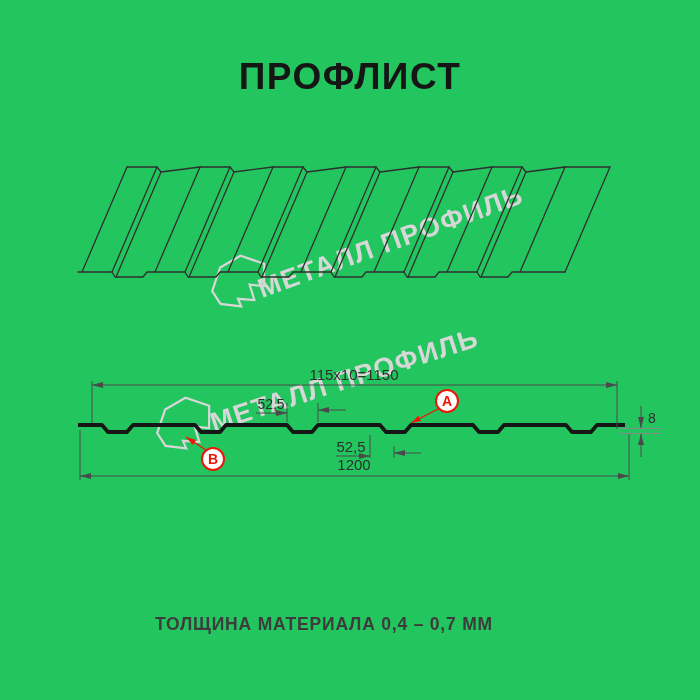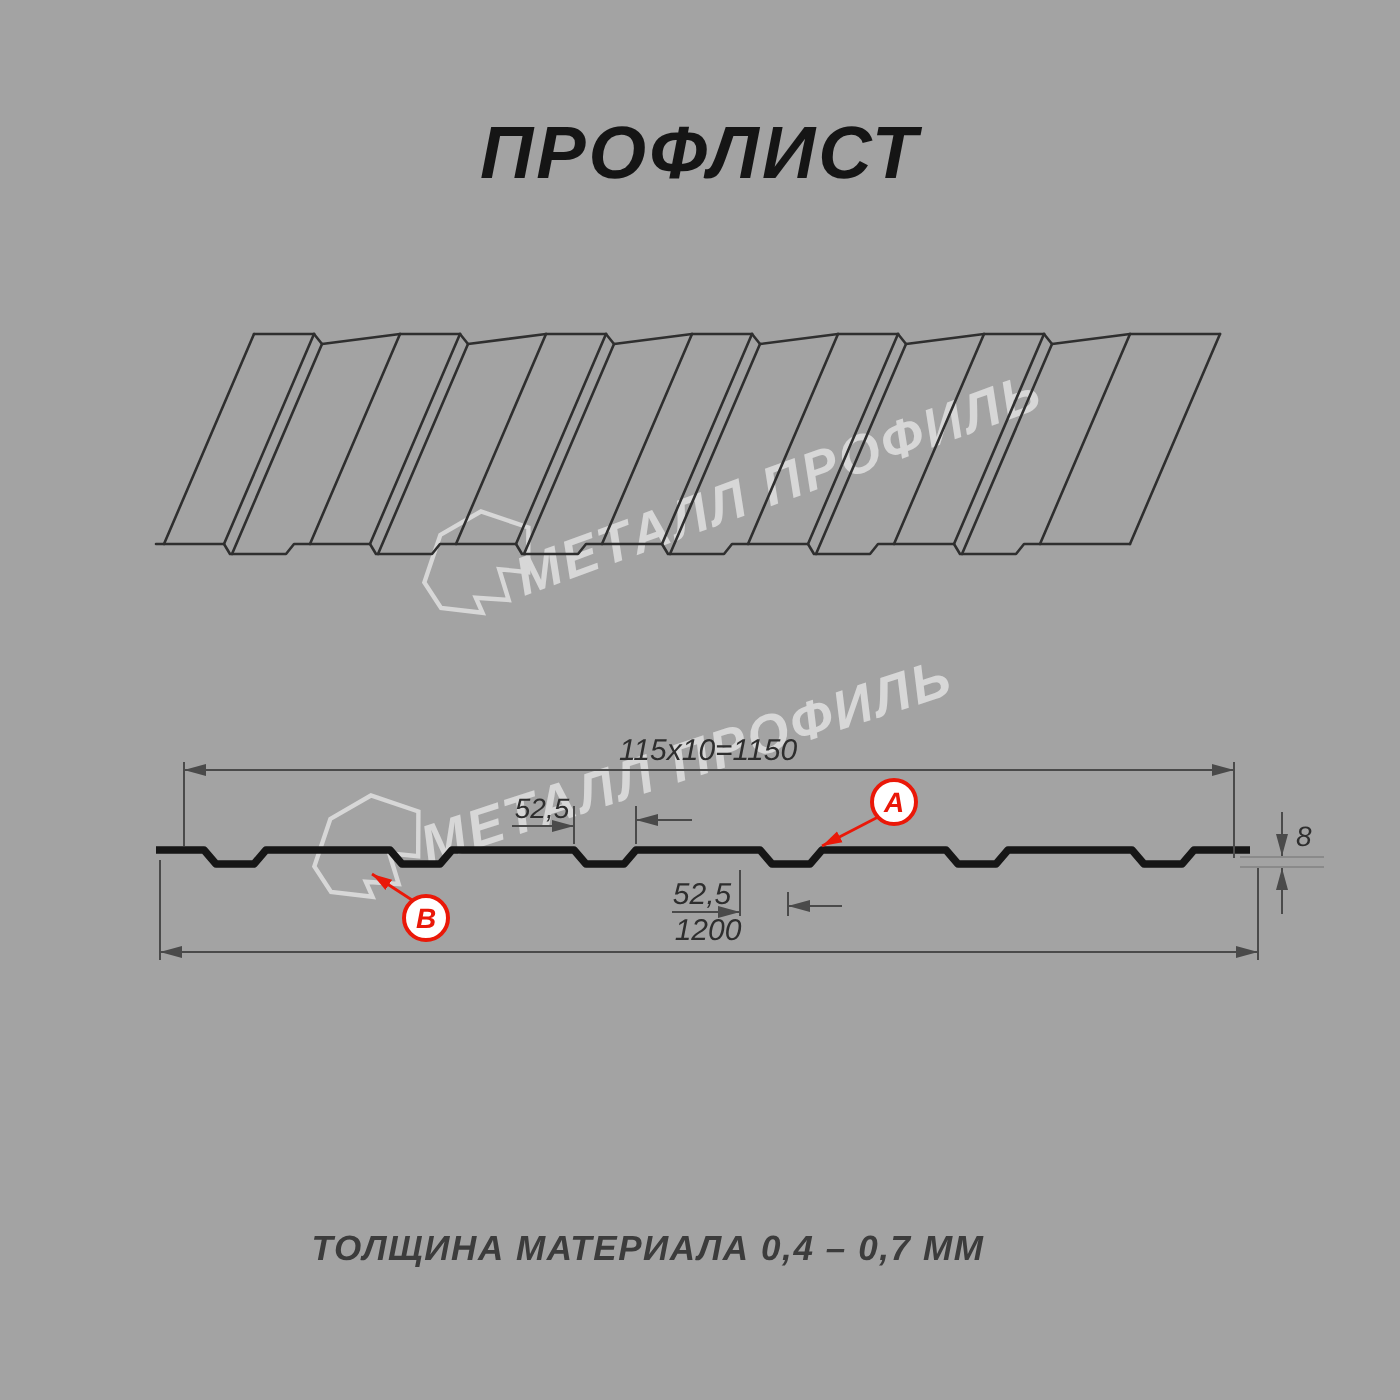--- a/index.html
+++ b/index.html
@@ -1,17 +1,17 @@
 <!DOCTYPE html>
 <html><head>
 <meta charset="utf-8">
 <style>
   html,body{margin:0;padding:0;background:#ffffff;}
-  .page{position:relative;width:700px;height:700px;background:#a3a3a3;overflow:hidden;
-        font-family:"Liberation Sans",sans-serif;font-style:italic;}
+  .page{position:relative;width:700px;height:700px;background:#22c55e;overflow:hidden;
+        font-family:"Liberation Sans",sans-serif;}
   .title{position:absolute;top:56px;left:0;width:700px;text-align:center;
          font-size:37px;font-weight:800;letter-spacing:1.5px;color:#151515;}
   .subtitle{position:absolute;top:100px;left:0;width:700px;text-align:center;
             font-size:16px;font-weight:700;letter-spacing:0.5px;color:#1c1c1c;}
   .footer{position:absolute;top:614px;left:0;width:648px;text-align:center;
           font-size:17.5px;font-weight:600;letter-spacing:0.8px;color:#3c3c3c;}
   svg{position:absolute;top:0;left:0;}
   svg text{font-family:"Liberation Sans",sans-serif;}
   .dimtxt{font-size:15px;fill:#2e2e2e;}
   .dimtxt-sm{font-size:14px;fill:#2e2e2e;}

